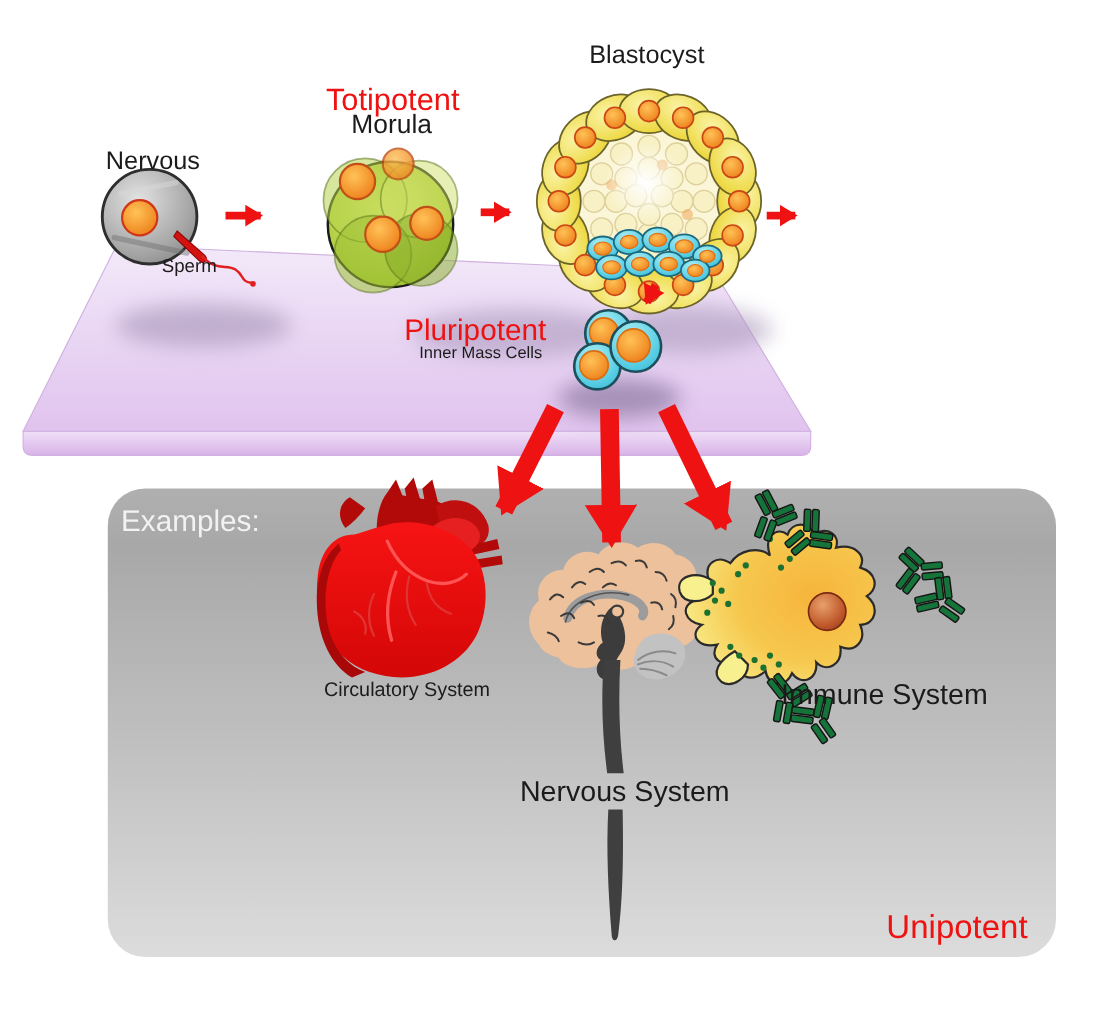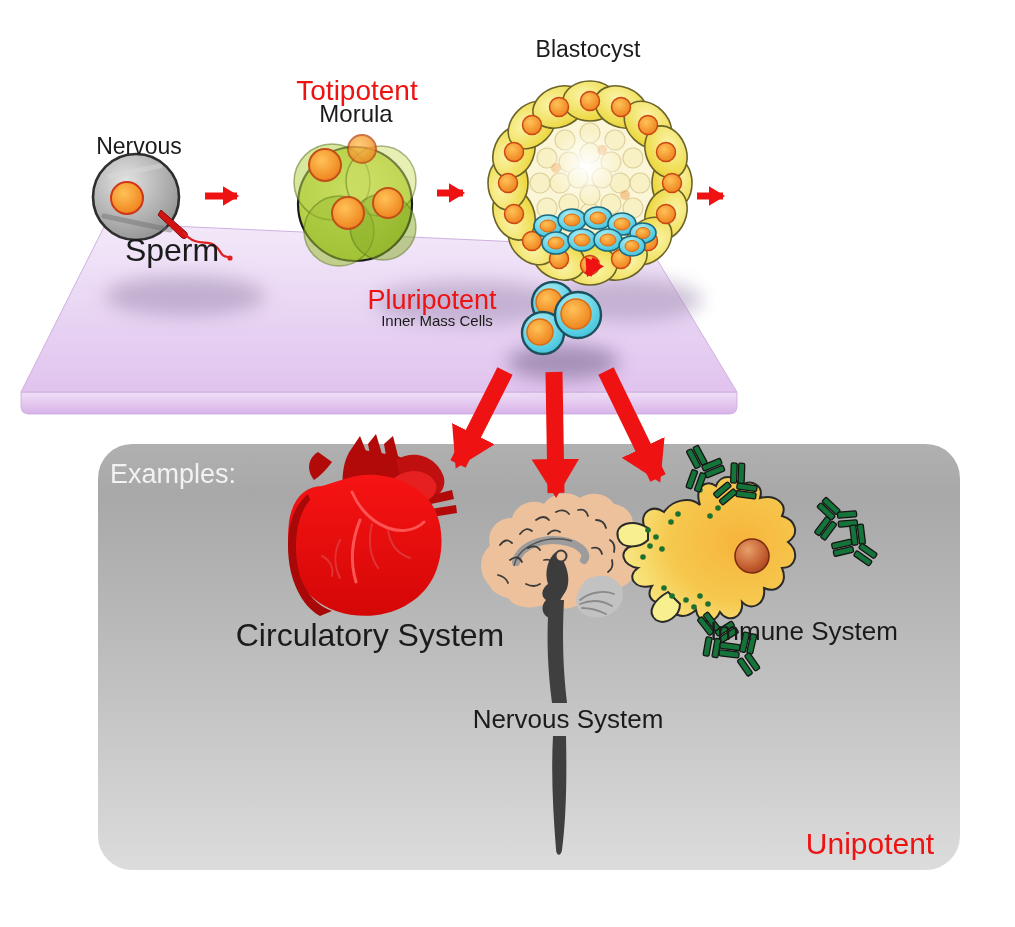--- a/index.html
+++ b/index.html
@@ -336,25 +336,25 @@
     <line x1="437" y1="193" x2="463" y2="193" stroke-width="7" marker-end="url(#head)"></line>
     <line x1="697" y1="196" x2="723" y2="196" stroke-width="7" marker-end="url(#head)"></line>
     <line x1="596" y1="259" x2="588" y2="275" stroke-width="7.5" marker-end="url(#head)"></line>
     <line x1="505" y1="371" x2="458" y2="464" stroke-width="17" marker-end="url(#head)"></line>
     <line x1="554" y1="372" x2="556" y2="493" stroke-width="17" marker-end="url(#head)"></line>
     <line x1="606" y1="371" x2="658" y2="478" stroke-width="17" marker-end="url(#head)"></line>
   </g>
 </svg>
 
 <div class="lbl ctr" style="left:139px;top:134px;font-size:23px;">Nervous</div>
-<div class="lbl ctr" style="left:172px;top:233px;font-size:32px;">Sperm</div>
+<div class="lbl ctr" style="left:172px;top:233px;font-size:17px;">Sperm</div>
 <div class="lbl ctr red" style="left:357px;top:76px;font-size:28px;">Totipotent</div>
 <div class="lbl ctr" style="left:356px;top:101px;font-size:24px;">Morula</div>
 <div class="lbl ctr" style="left:588px;top:37px;font-size:23px;">Blastocyst</div>
 <div class="lbl ctr red" style="left:432px;top:286px;font-size:27px;">Pluripotent</div>
 <div class="lbl ctr" style="left:437px;top:313px;font-size:15px;">Inner Mass Cells</div>
 <div class="lbl white" style="left:110px;top:460px;font-size:27px;">Examples:</div>
-<div class="lbl ctr" style="left:370px;top:618px;font-size:32px;">Circulatory System</div>
+<div class="lbl ctr" style="left:370px;top:618px;font-size:18px;">Circulatory System</div>
 <div class="lbl ctr" style="left:568px;top:705px;font-size:26px;">Nervous System</div>
 <div class="lbl ctr" style="left:804px;top:617px;font-size:26px;">Immune System</div>
 <div class="lbl ctr red" style="left:870px;top:827px;font-size:30px;">Unipotent</div>
 
 </div>
 
 </body></html>

